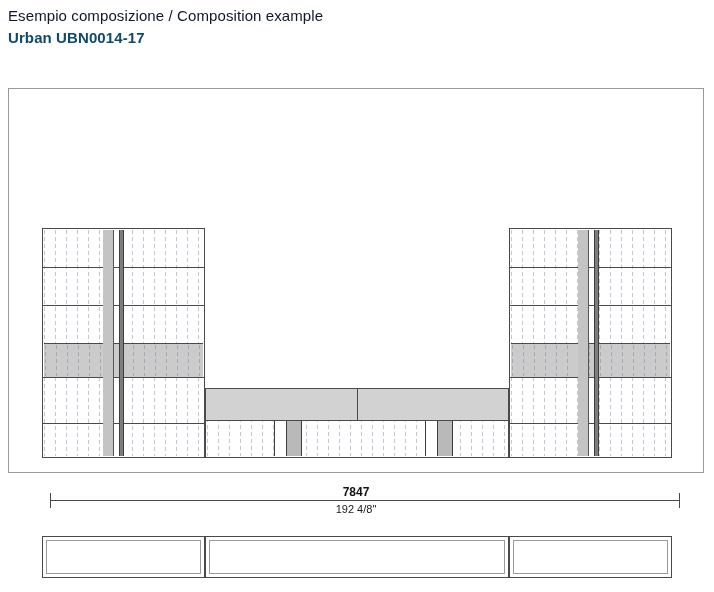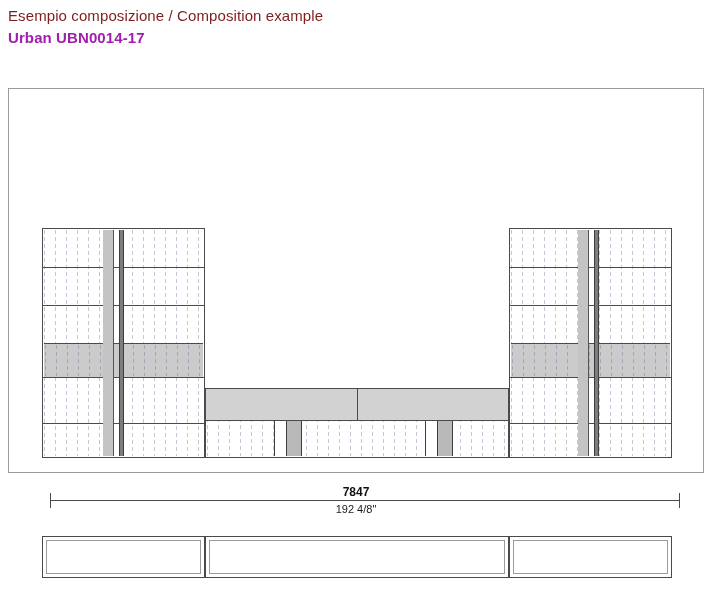--- a/index.html
+++ b/index.html
@@ -20,29 +20,29 @@
   #header {
     position: absolute;
     left: 8px;
     top: 6px;
     width: 690px;
   }
   #title-line1 {
     font-size: 15px;
     line-height: 20px;
     letter-spacing: 0.1px;
-    color: #7f1d1d;
+    color: #0f172a;
     white-space: nowrap;
   }
   #title-line2 {
     font-size: 15px;
     line-height: 20px;
     font-weight: bold;
     letter-spacing: 0.1px;
-    color: #a21caf;
+    color: #0c4a6e;
     margin-top: 2px;
     white-space: nowrap;
   }
 
   
   #frame {
     position: absolute;
     left: 8px;
     top: 88px;
     width: 696px;

